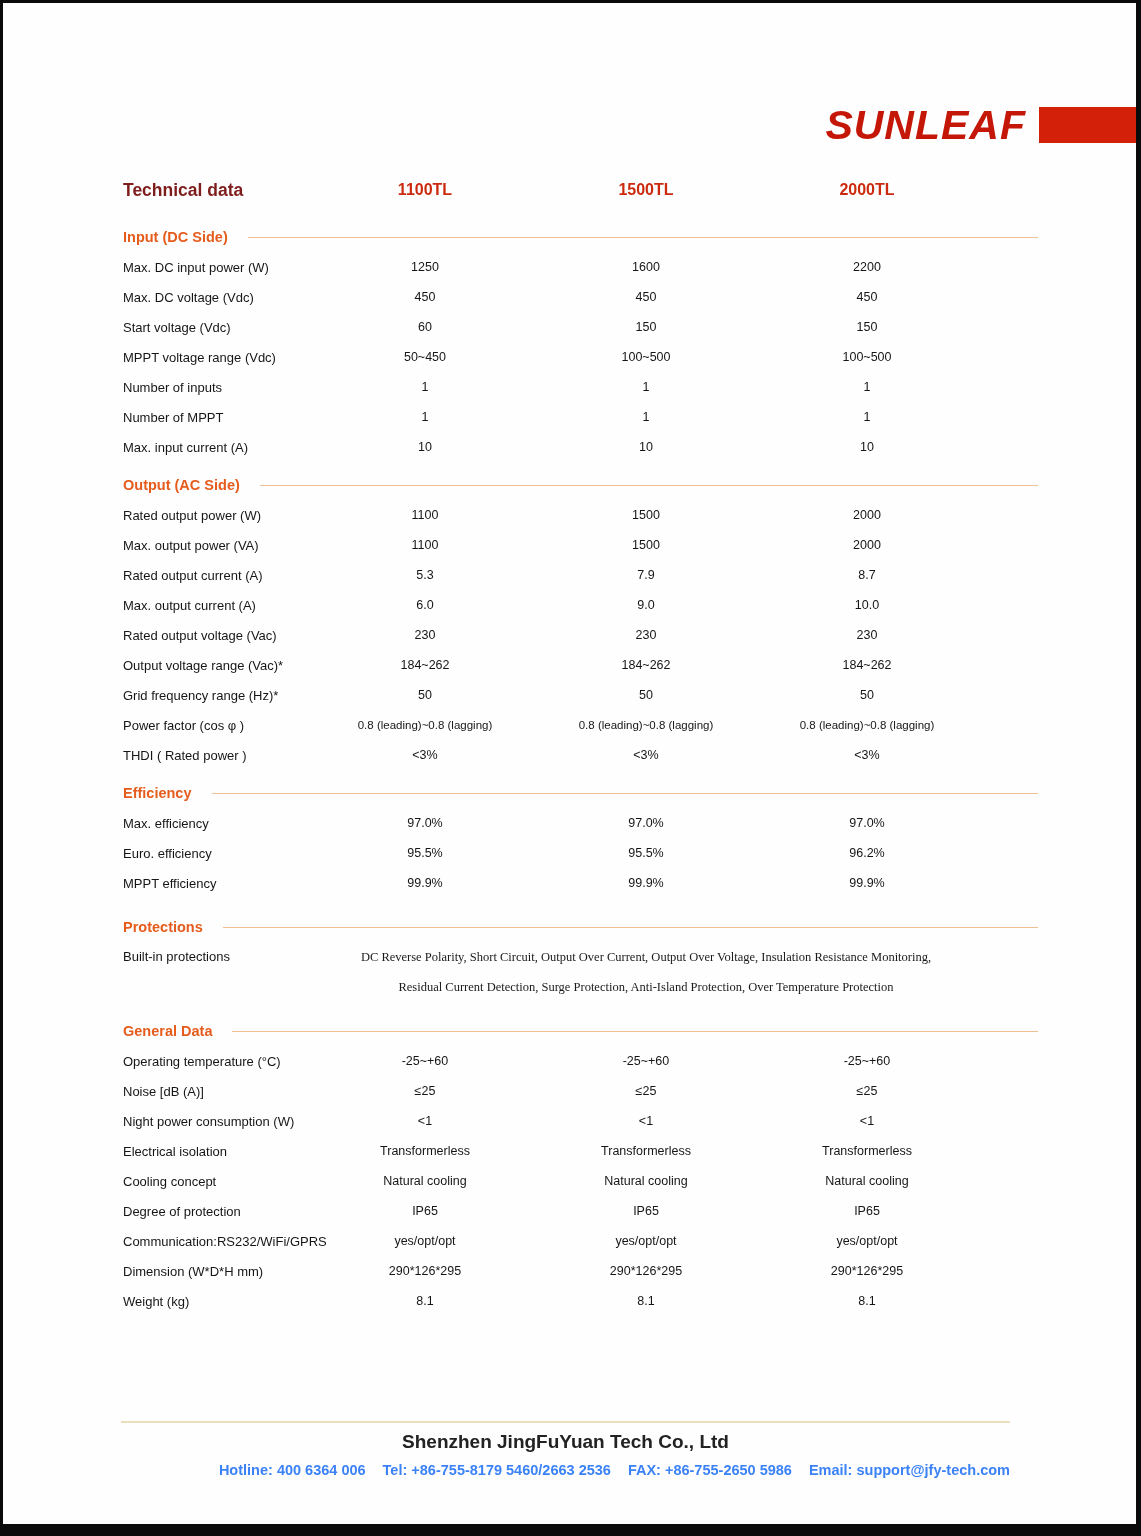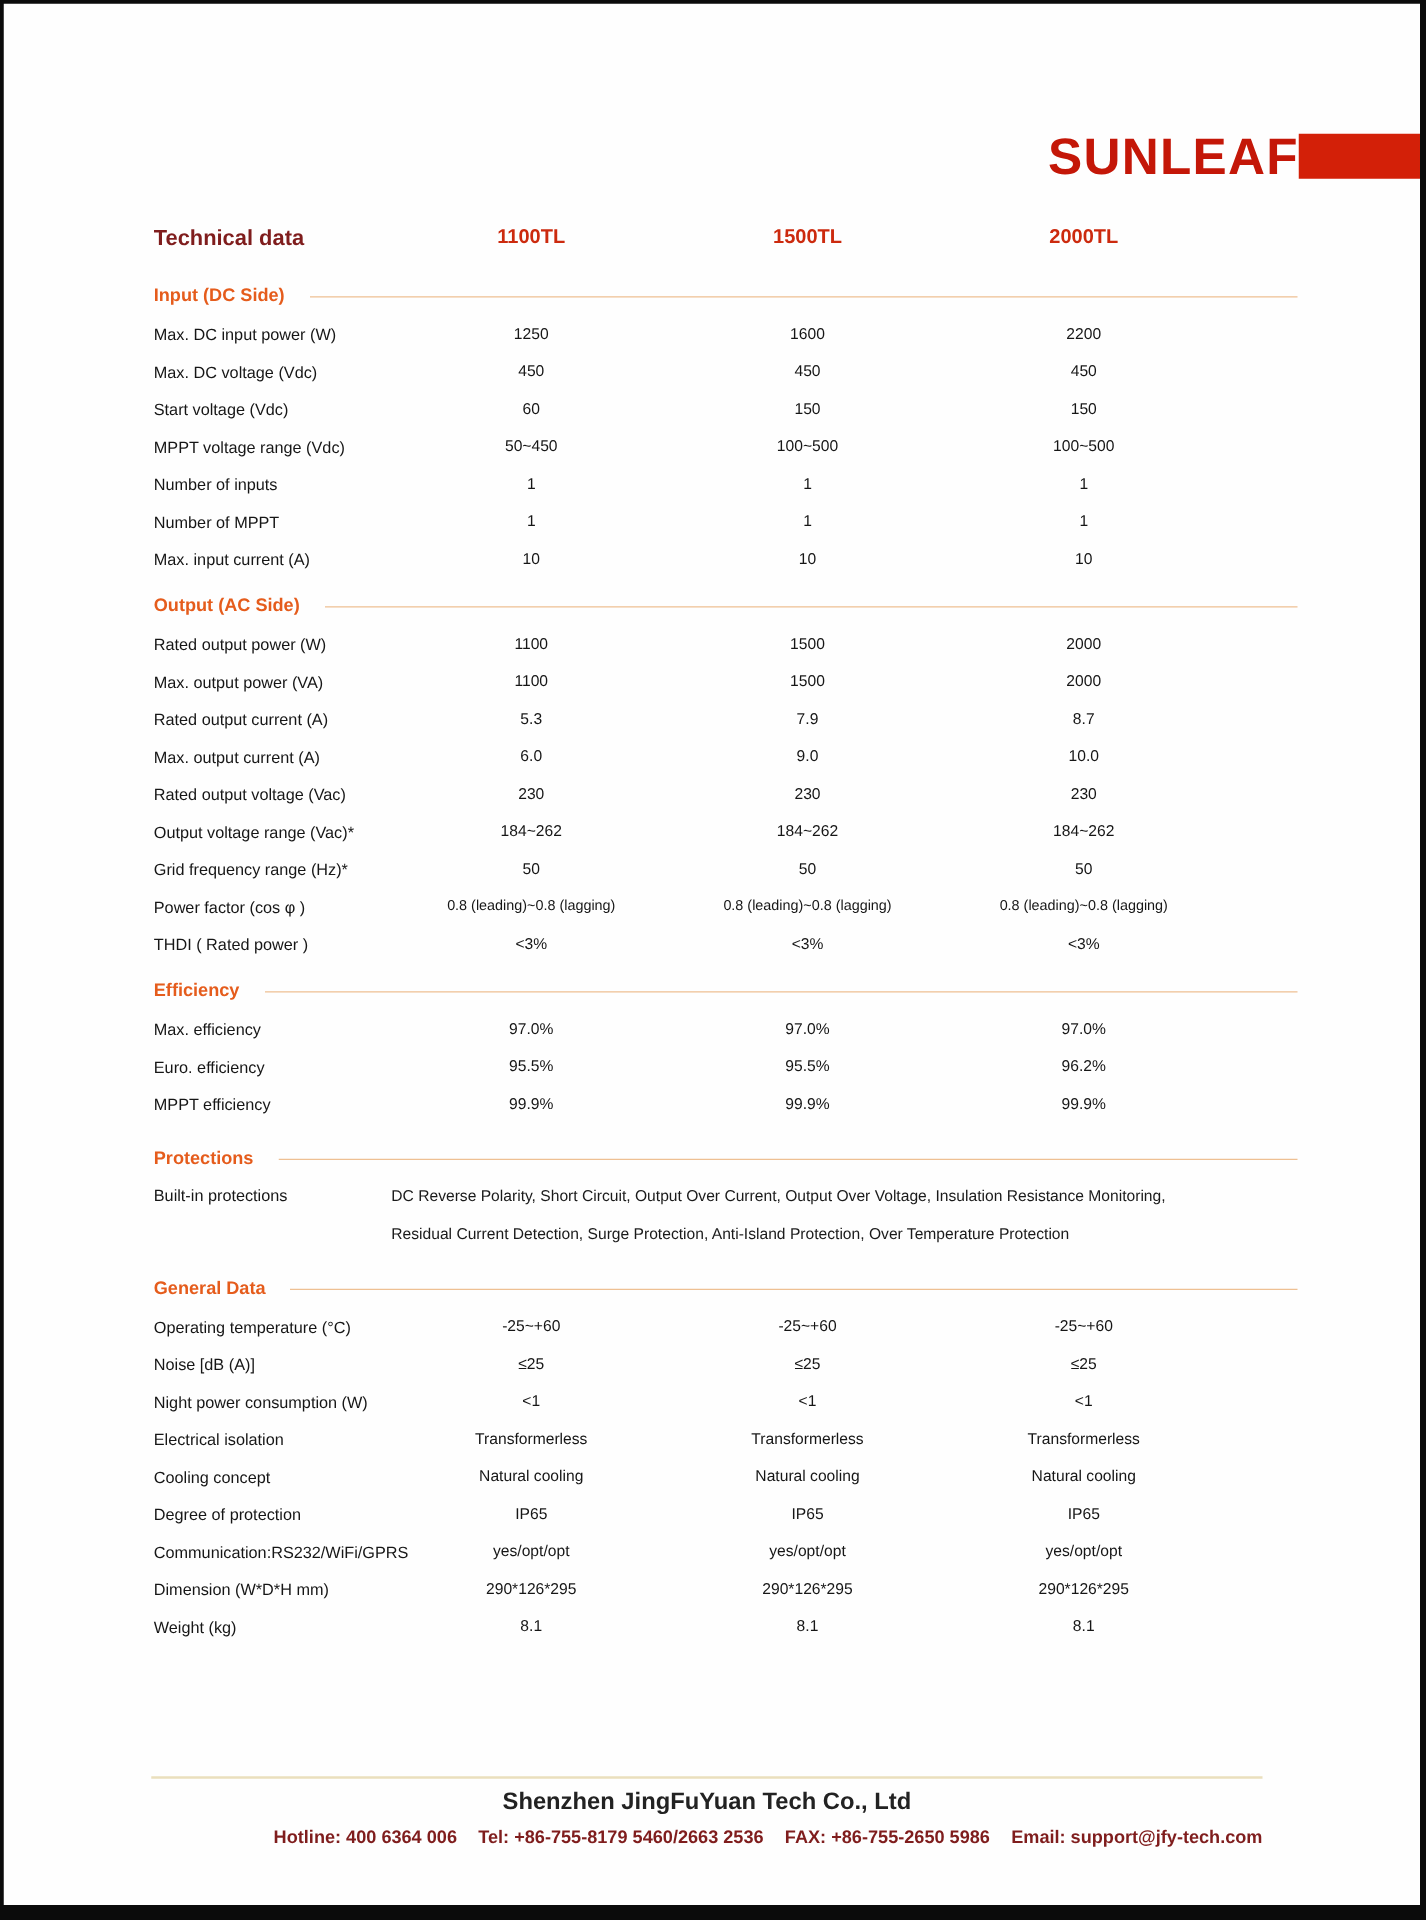--- a/index.html
+++ b/index.html
@@ -16,21 +16,21 @@
     font-family: "Liberation Sans", sans-serif;
     color: #1a1a1a;
   }
   
   .logo-row {
     display: flex; justify-content: flex-end; align-items: center;
     margin-top: 96px; height: 52px;
   }
   .brand {
     font-size: 41px; font-weight: bold; letter-spacing: 1px;
-    color: #c41708; line-height: 1;
+    color: #c41708; margin-right: 13px; line-height: 1; font-style: italic;
   }
   .brand-block { width: 97px; height: 36px; background: #d32008; }
   
   .content { margin-left: 120px; width: 915px; }
   .thead {
     display: grid; grid-template-columns: 190px 224px 218px 224px;
     align-items: center; margin-top: 26px; height: 26px;
   }
   .page-title { font-size: 17.5px; font-weight: bold; color: #7f1d1d; }
   .col-h { text-align: center; font-size: 16px; font-weight: bold; color: #cc2a0e; }
@@ -44,32 +44,32 @@
   .rows { margin-top: 7px; }
   .row {
     display: grid; grid-template-columns: 190px 224px 218px 224px;
     align-items: center; height: 30px;
   }
   .lbl { font-size: 13px; color: #161616; white-space: nowrap; }
   .val { text-align: center; font-size: 12.5px; color: #161616; }
   .val.small { font-size: 11.5px; }
   
   .row.tall { height: auto; align-items: start; }
-  .span3 { grid-column: 2 / 5; font-size: 12.5px; }
+  .span3 { grid-column: 2 / 5; text-align: center; font-size: 12.5px; font-family: Liberation Serif, serif; }
   .span3 .pline { line-height: 30px; }
   .dashwrap { display: flex; align-items: center; gap: 14px; height: 30px; }
   .dash { flex: 1; border-top: 1px solid #9a9a9a; height: 0; }
   .dash-text { font-size: 12.5px; white-space: nowrap; }
   
   .footer { position: absolute; left: 118px; right: 126px; bottom: 46px; }
   .f-line { border-top: 2px solid #eadfbd; }
   .f-company { margin-top: 8px; text-align: center; font-size: 19px; font-weight: 600; color: #222; }
   .f-contact {
     margin-top: 9px; display: flex; justify-content: flex-end; gap: 17px;
-    font-size: 14.5px; font-weight: 600; color: #7f1d1d; white-space: nowrap;
+    font-size: 14.5px; font-weight: 600; color: #3b82f6; white-space: nowrap;
   }
 </style>
 </head>
 <body>
 
 <div class="page">
 
   <div class="logo-row">
     <span class="brand">SUNLEAF</span>
     <span class="brand-block"></span>

